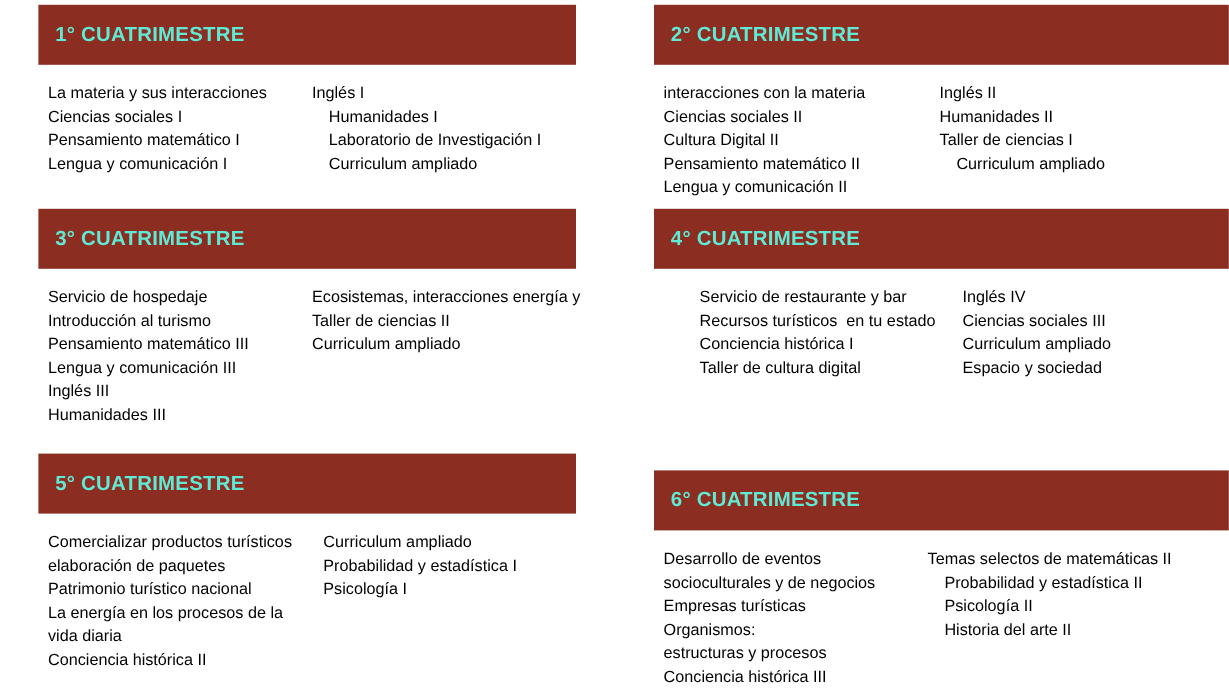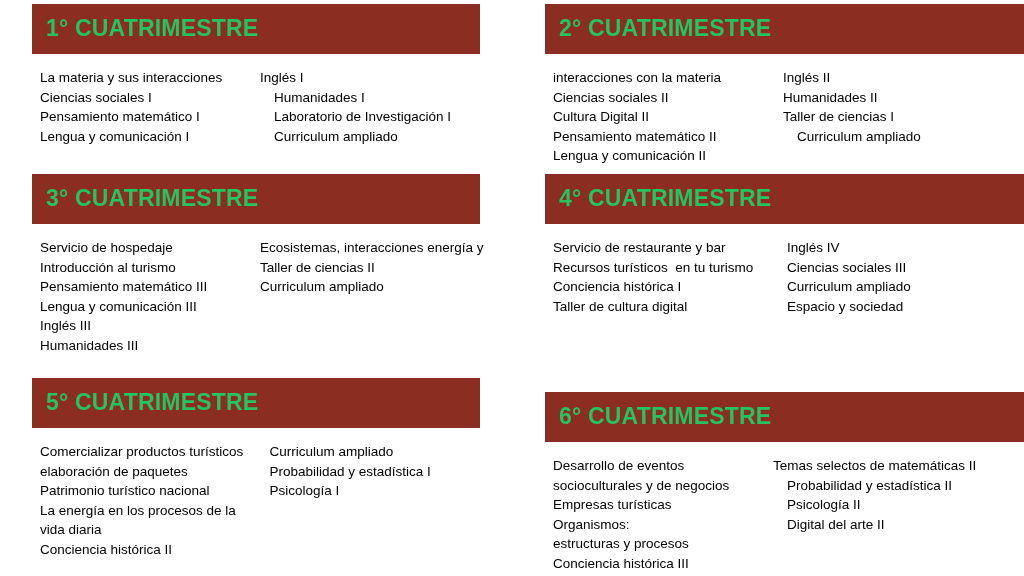--- a/index.html
+++ b/index.html
@@ -27,22 +27,22 @@
   .col-left { left: 32px; }
   .col-right { left: 545px; }
 
   .term-block {
     position: absolute;
     width: 100%;
   }
 
   .term-header {
     background: #8c2d22;
-    color: #22c55e;
-    font-size: 23px;
+    color: #5eead4;
+    font-size: 17px;
     font-weight: bold;
     letter-spacing: 0.2px;
     padding: 11px 0 12px 14px;
     box-sizing: border-box;
     height: 50px;
     line-height: 27px;
   }
   .term-header.narrow {
     width: 448px;
   }
@@ -157,23 +157,23 @@
           <span class="course-item">Humanidades II</span>
           <span class="course-item">Taller de ciencias I</span>
           <span class="course-item indent">Curriculum ampliado</span>
         </div>
       </div>
     </div>
 
     <div class="term-block" style="top:174px;">
       <div class="term-header wide">4° CUATRIMESTRE</div>
       <div class="courses">
-        <div class="course-col first" style="width:238px;">
+        <div class="course-col first" style="width:238px;margin-left:30px;">
           <span class="course-item">Servicio de restaurante y bar</span>
-          <span class="course-item">Recursos turísticos  en tu turismo</span>
+          <span class="course-item">Recursos turísticos  en tu estado</span>
           <span class="course-item">Conciencia histórica I</span>
           <span class="course-item">Taller de cultura digital</span>
         </div>
         <div class="course-col second" style="width:232px;padding-left:8px;">
           <span class="course-item">Inglés IV</span>
           <span class="course-item">Ciencias sociales III</span>
           <span class="course-item">Curriculum ampliado</span>
           <span class="course-item">Espacio y sociedad</span>
         </div>
       </div>
@@ -187,20 +187,20 @@
           <span class="course-item">socioculturales y de negocios</span>
           <span class="course-item">Empresas turísticas</span>
           <span class="course-item">Organismos:</span>
           <span class="course-item">estructuras y procesos</span>
           <span class="course-item">Conciencia histórica III</span>
         </div>
         <div class="course-col second" style="width:242px;">
           <span class="course-item">Temas selectos de matemáticas II</span>
           <span class="course-item indent">Probabilidad y estadística II</span>
           <span class="course-item indent">Psicología II</span>
-          <span class="course-item indent">Digital del arte II</span>
+          <span class="course-item indent">Historia del arte II</span>
         </div>
       </div>
     </div>
 
   </div>
 
 </div>
 
 </body></html>

